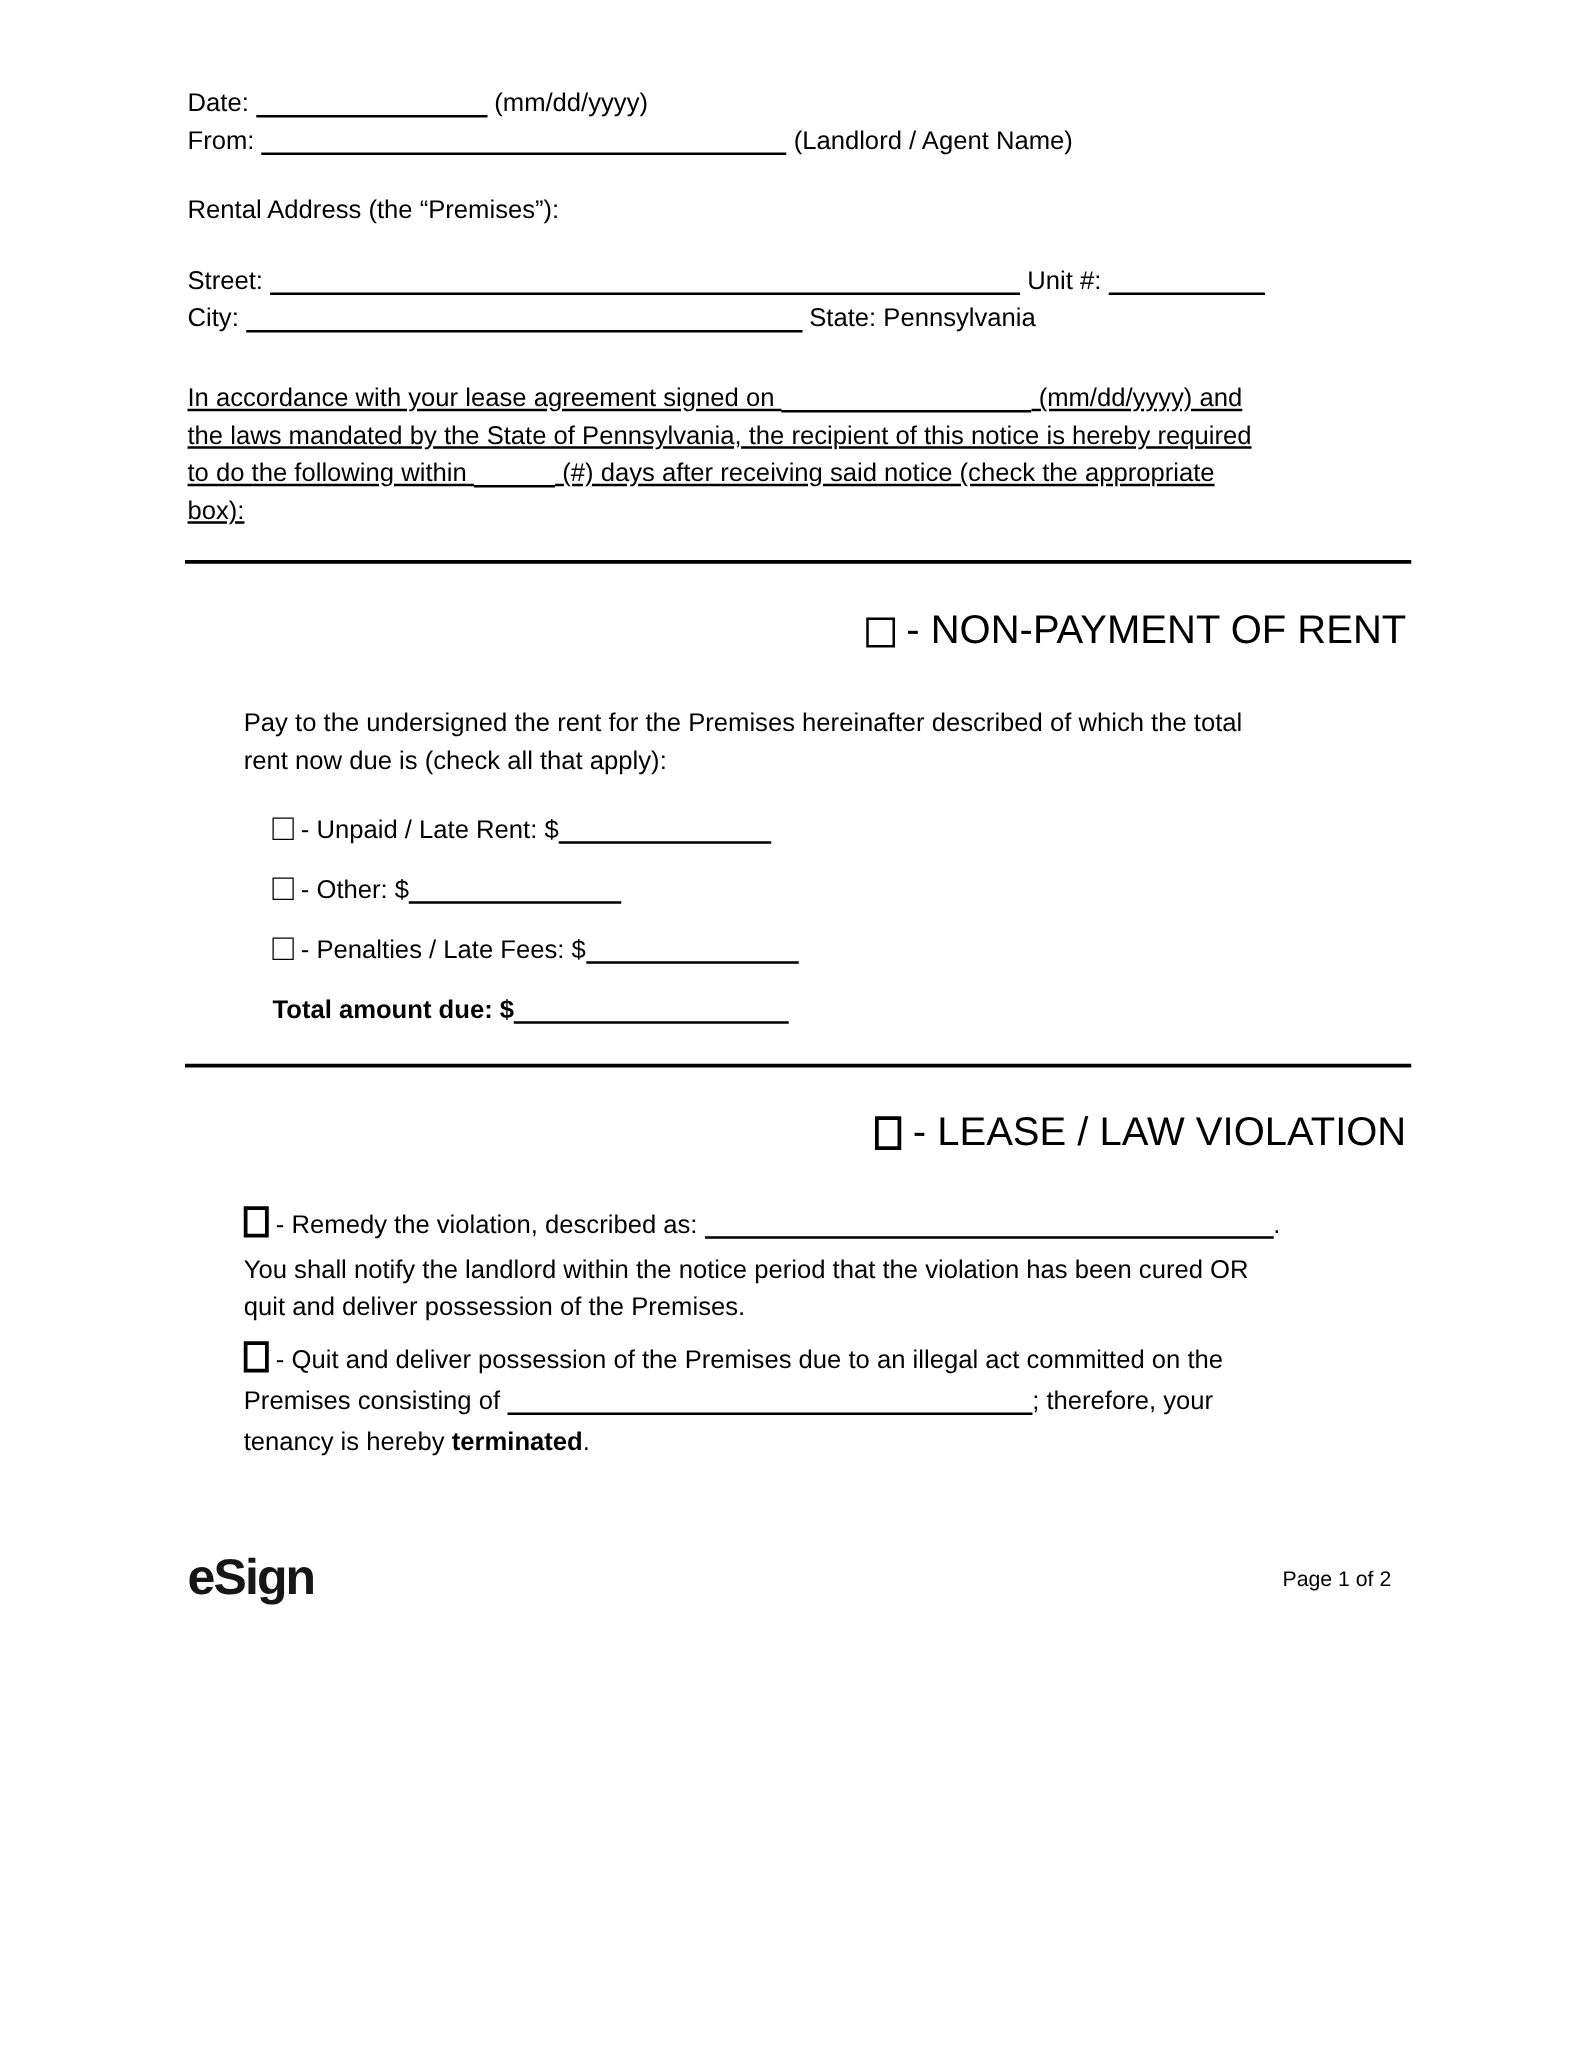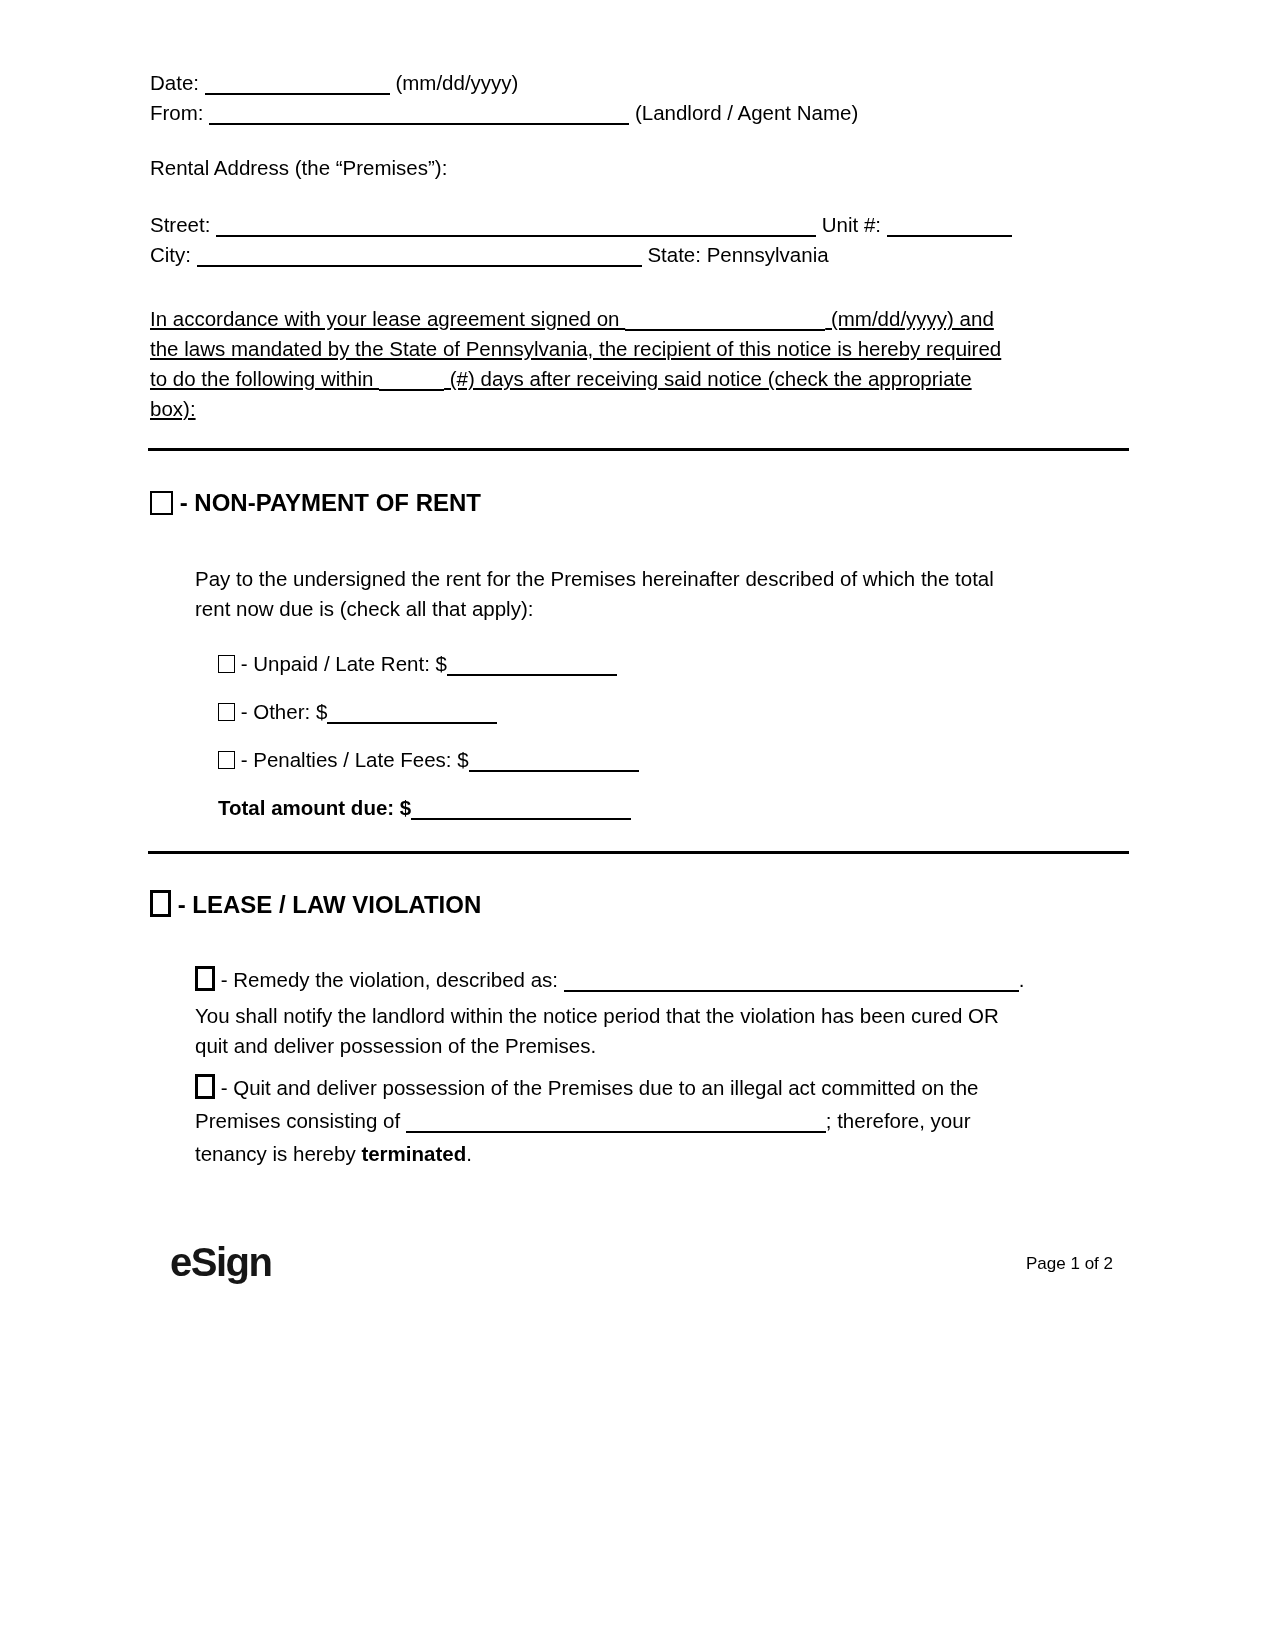--- a/index.html
+++ b/index.html
@@ -16,21 +16,21 @@
   }
   .row { font-size:20.5px; line-height:30px; white-space:nowrap; }
   .r-date   { margin-top:68px; }
   .r-to     { margin-top:28px; }
   .r-rental { margin-top:25px; }
   .r-street { margin-top:27px; }
   .intro    { margin-top:34px;text-decoration:underline; }
   .rule { height:3px; background:#000; border:0; margin:0 -4px 0 -2px; }
   .rule1 { margin-top:24px; }
   .rule2 { margin-top:28px; }
-  .heading { font-size:24px; font-weight:bold; line-height:32px; white-space:nowrap; }
+  .heading { font-size:32px; font-weight:normal; line-height:32px; white-space:nowrap;text-align:right; }
   .h-np { margin-top:36px; }
   .h-lv { margin-top:35px; }
   .indent1 { margin-left:45px; }
   .indent2 { margin-left:68px; }
   .pay { margin-top:45px; }
   .cbrow { margin-top:0; height:30px; margin-bottom:18px; }
   .cbrow-first { margin-top:25px; }
   .total { margin-top:18px; font-weight:bold; }
   .remedy { margin-top:43px; line-height:32px; }
   .remedy-para { margin-top:5px; }
@@ -46,21 +46,21 @@
   }
   .cb-thin  { width:17px; height:18px; border-width:1.5px; vertical-align:-2px; }
   .cb-head  { width:23px; height:24px; border-width:2px; }
   .cb-head2 { width:21px; height:27px; border-width:3px; }
   .cb-item  { width:20px; height:25px; border-width:3px; }
   .footer {
     margin-top:70px; display:flex; justify-content:space-between;
     align-items:flex-end;
   }
   .logo {
-    margin-left:20px; font-size:40px; line-height:44px; font-weight:bold;
+    margin-left:0; font-size:40px; line-height:44px; font-weight:bold;
     letter-spacing:-1.5px; color:#161616;
   }
   .page-num { font-size:17px; line-height:28px; margin-bottom:6px; margin-right:12px; }
 </style>
 </head>
 <body>
 
 <div class="page">
 
 

